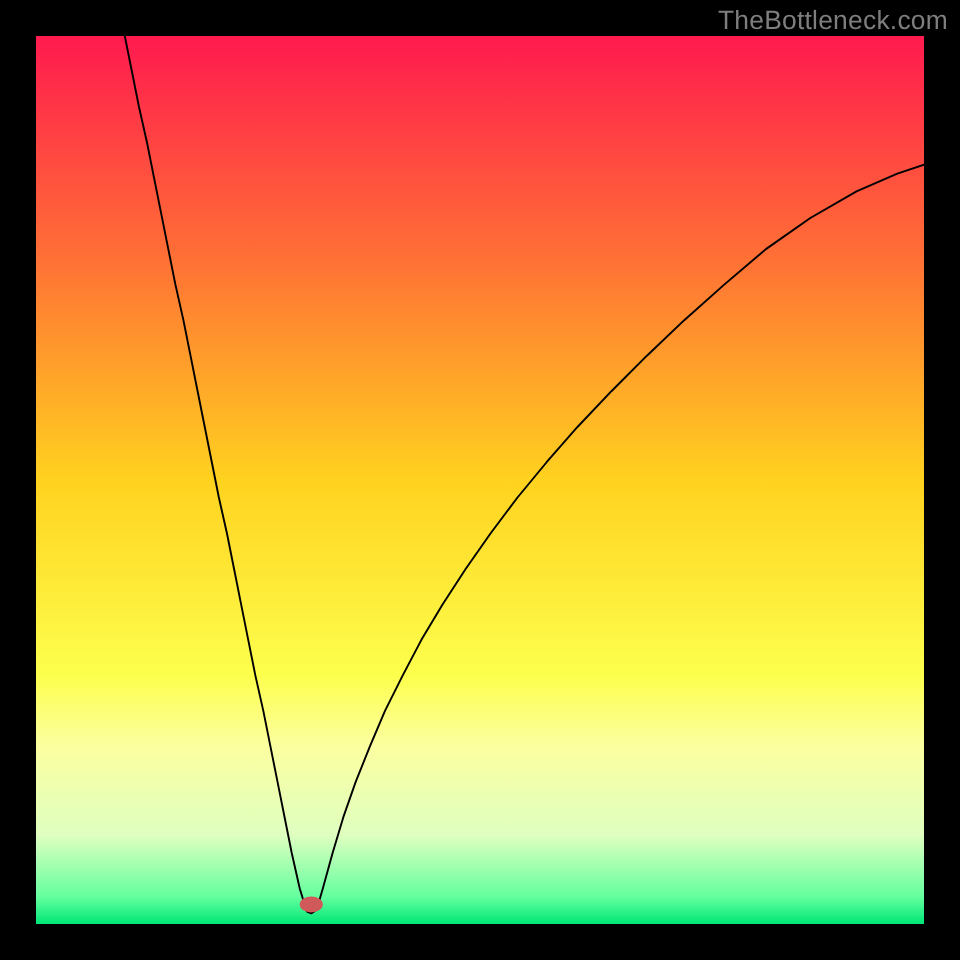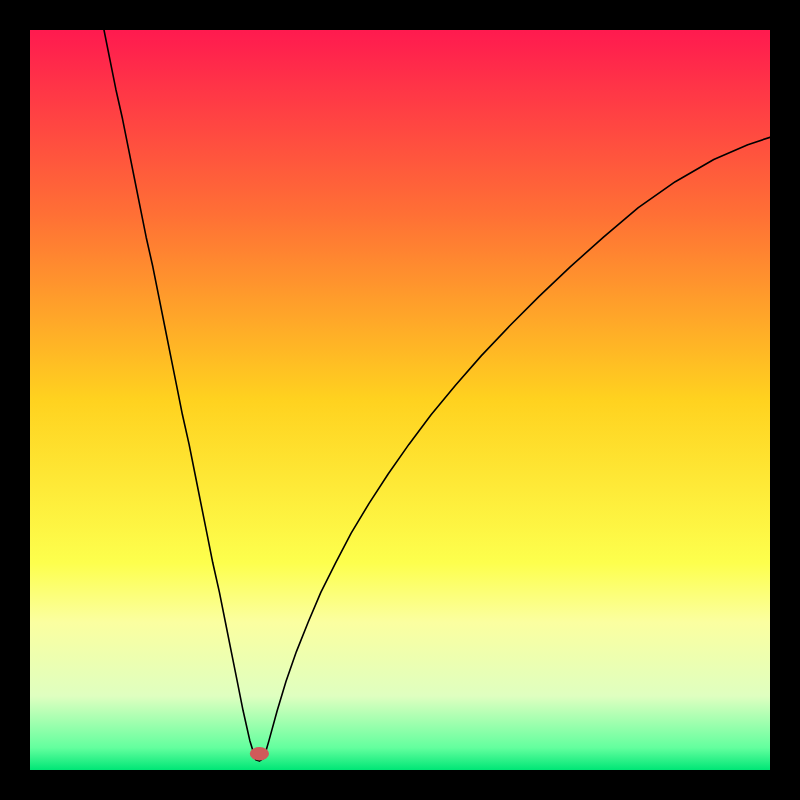--- a/index.html
+++ b/index.html
@@ -36,20 +36,21 @@
     user-select: none;
   }
   svg {
     display: block;
   }
 </style>
 </head>
 <body>
 
 <div class="frame">
+  <div class="watermark">TheBottleneck.com</div>
 
   <div class="plot-area">
     <svg id="chart-svg" width="740" height="740" viewBox="0 0 740 740">
       <defs>
         <linearGradient id="bg-grad" x1="0" y1="0" x2="0" y2="1">
             <stop offset="0%" stop-color="#ff1a4f"></stop>
             <stop offset="25%" stop-color="#ff7035"></stop>
             <stop offset="50%" stop-color="#ffd21f"></stop>
             <stop offset="72%" stop-color="#fdff4d"></stop>
             <stop offset="80%" stop-color="#fbffa0"></stop>

